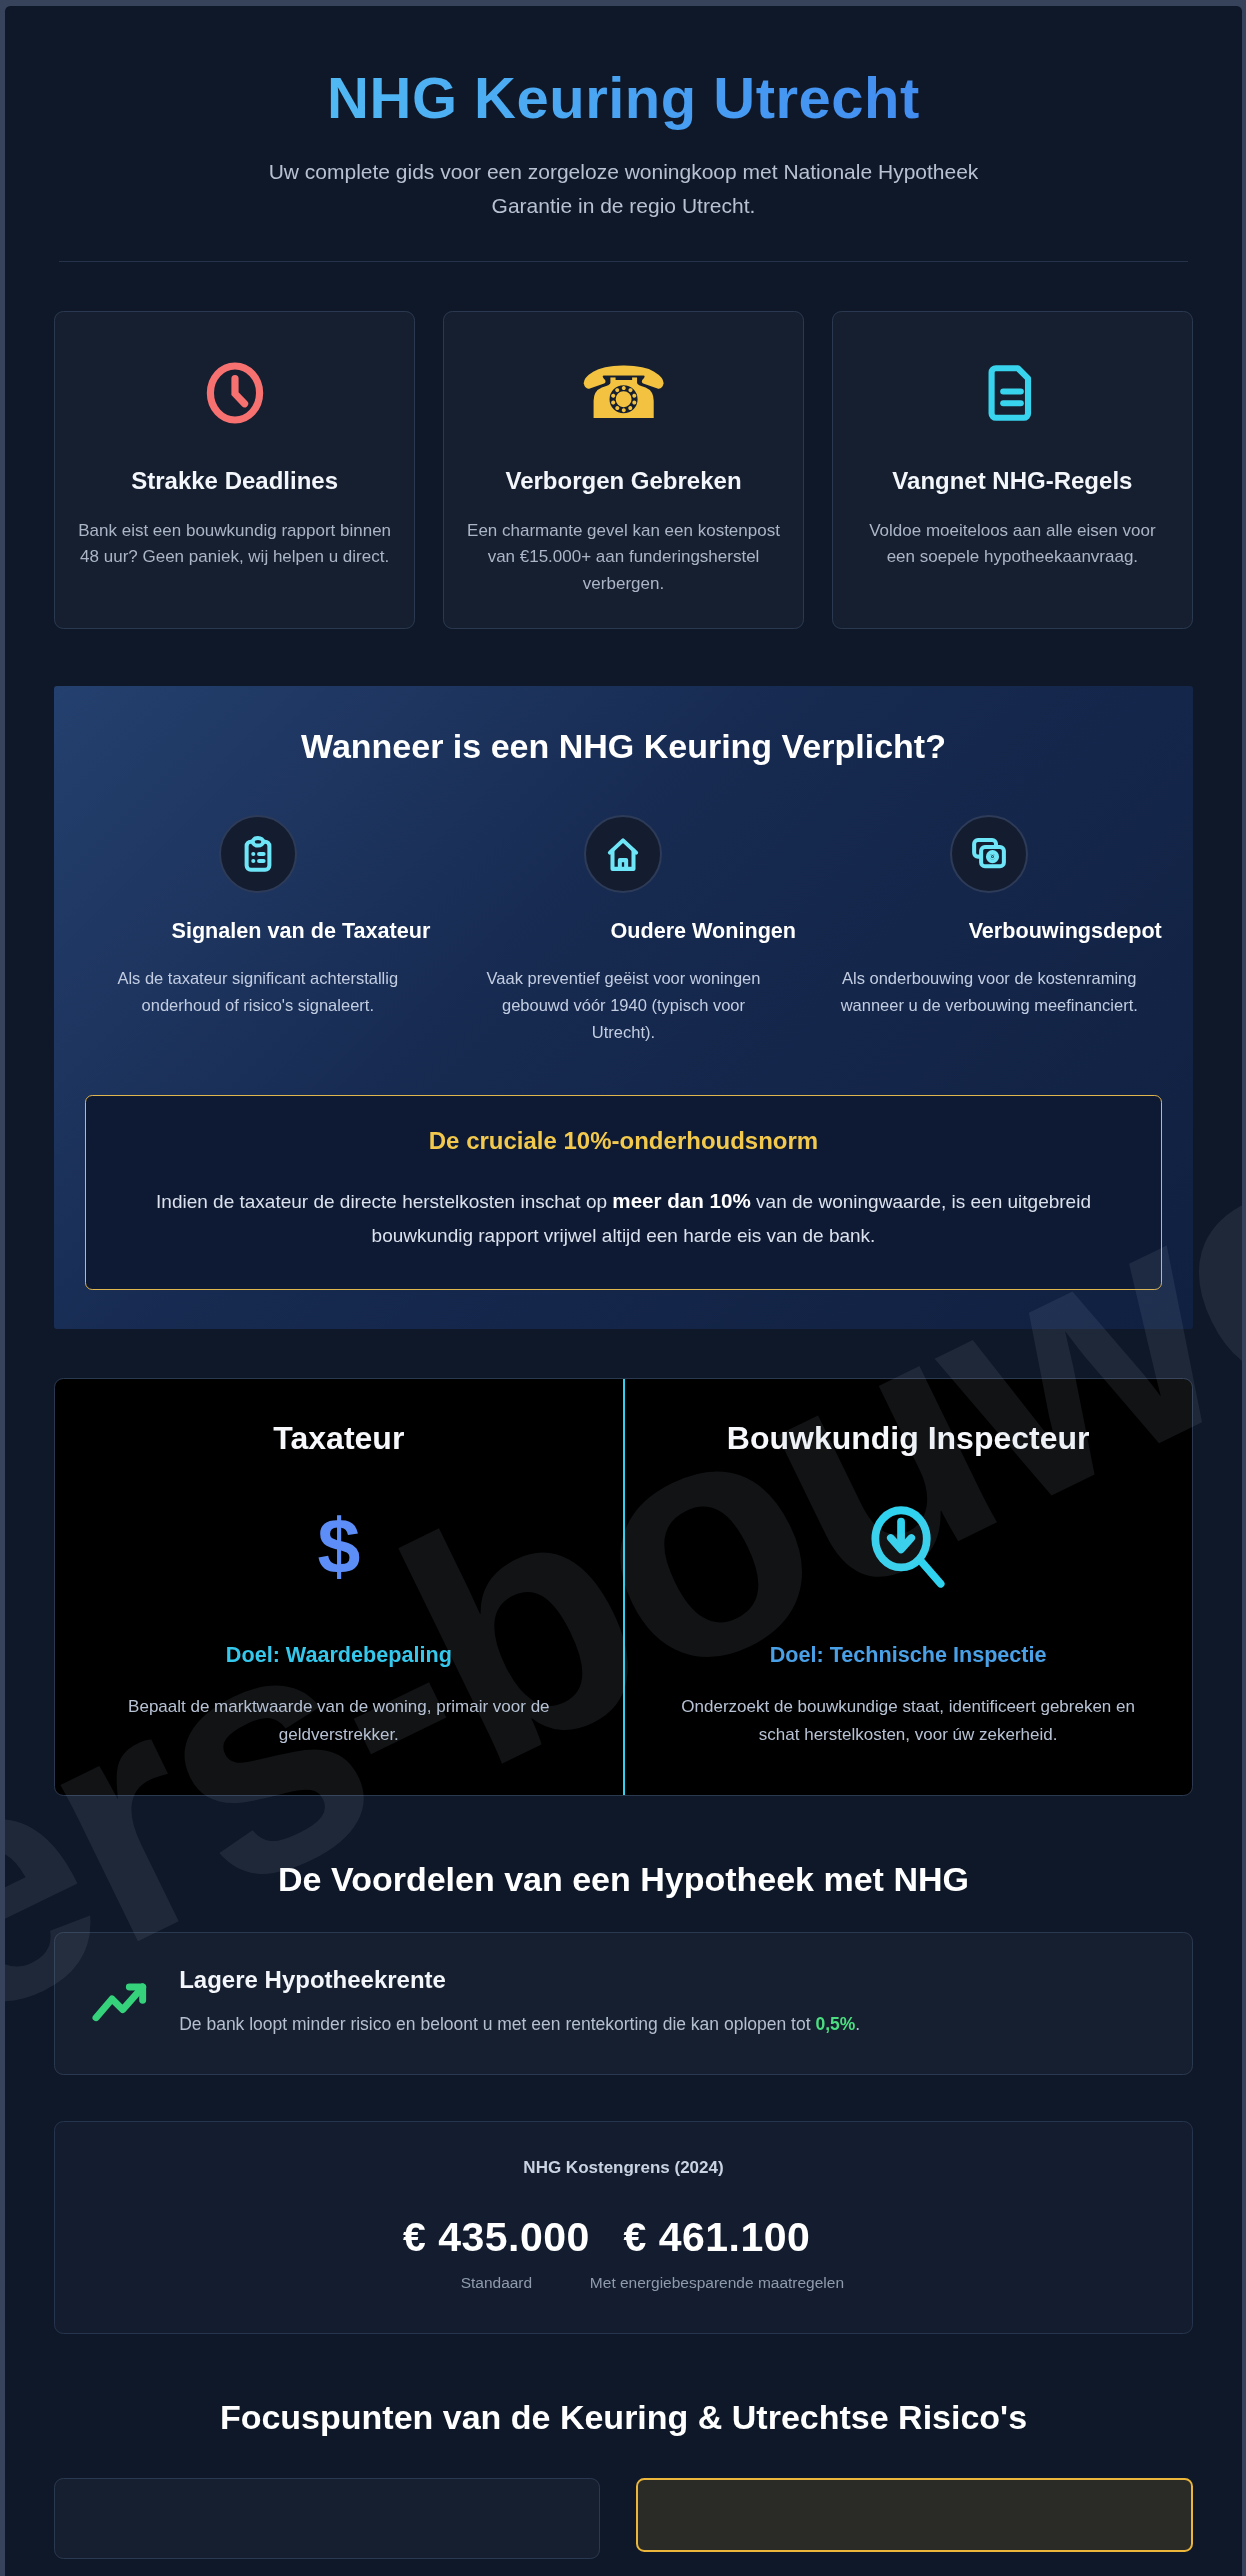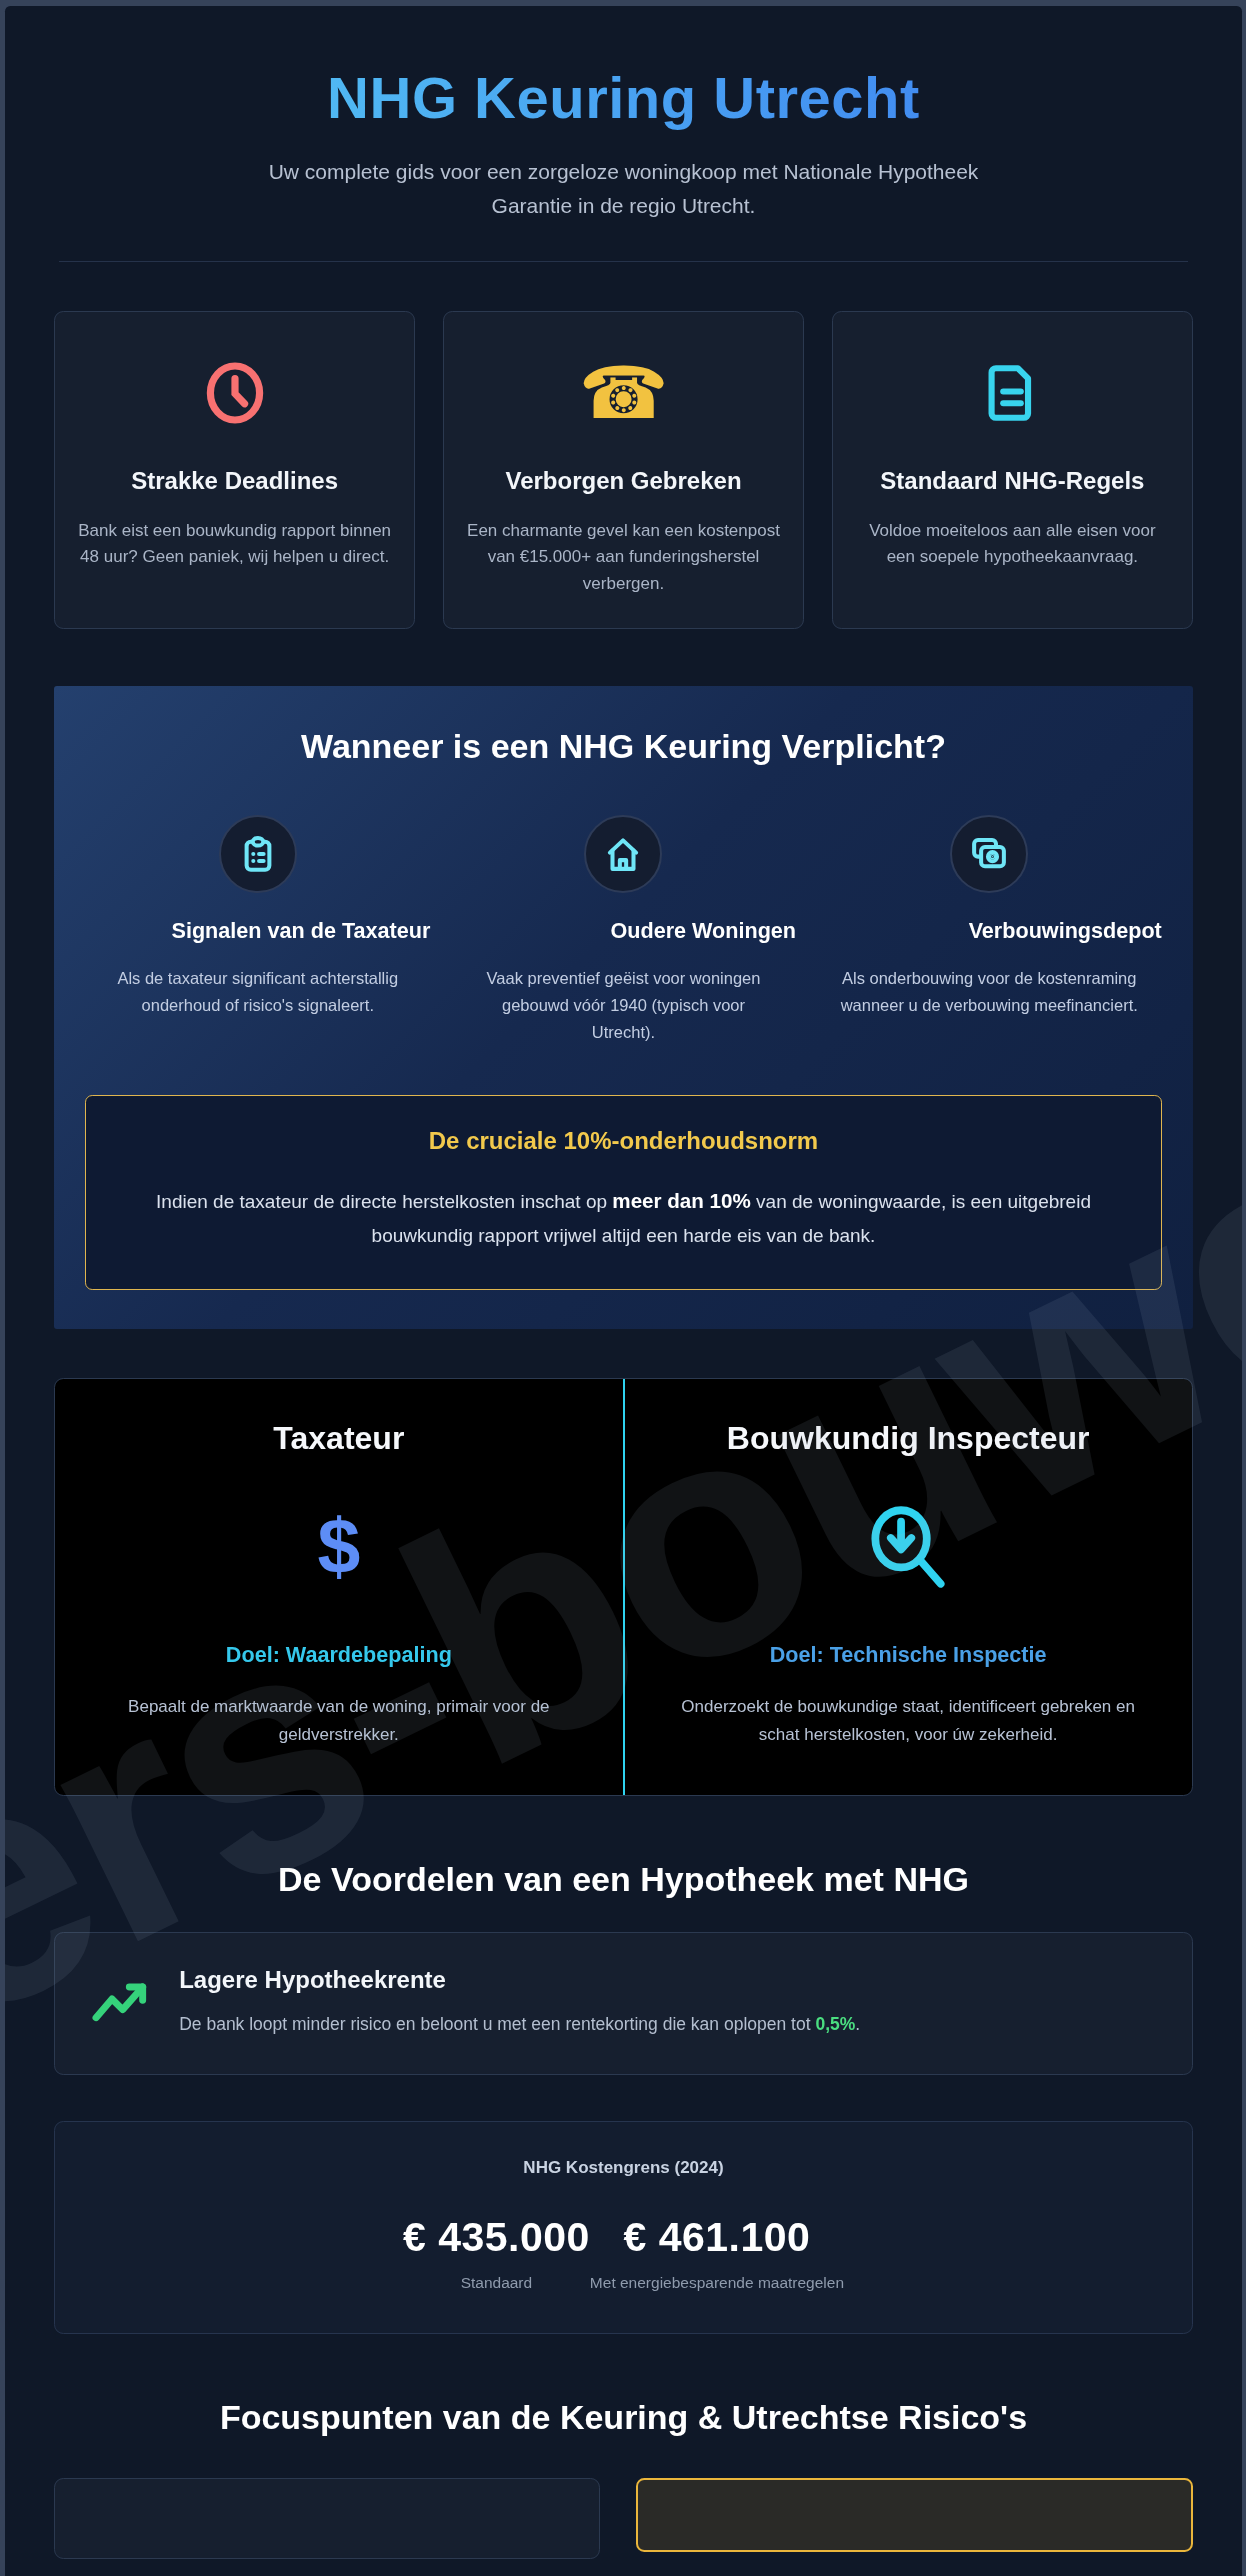--- a/index.html
+++ b/index.html
@@ -230,21 +230,21 @@
       </div>
 
       <div class="intro-card">
         <div class="intro-icon-wrap">
           <svg width="70" height="70" viewBox="0 0 24 24" fill="none" stroke="#38d4ee" stroke-width="2.1" stroke-linecap="round" stroke-linejoin="round">
             <path d="M6.5 3.5h7.5l3.5 3.5v12a1.5 1.5 0 0 1-1.5 1.5H6.5A1.5 1.5 0 0 1 5 19V5a1.5 1.5 0 0 1 1.5-1.5z"></path>
             <path d="M9 11.5h6"></path>
             <path d="M9 15.5h6"></path>
           </svg>
         </div>
-        <div class="intro-title">Standaard NHG-Regels</div>
+        <div class="intro-title">Vangnet NHG-Regels</div>
         <div class="intro-text">Voldoe moeiteloos aan alle eisen voor een soepele hypotheekaanvraag.</div>
       </div>
 
     </div>
 
     <div class="verplicht">
       <h2>Wanneer is een NHG Keuring Verplicht?</h2>
 
       <div class="verplicht-cols">
 

